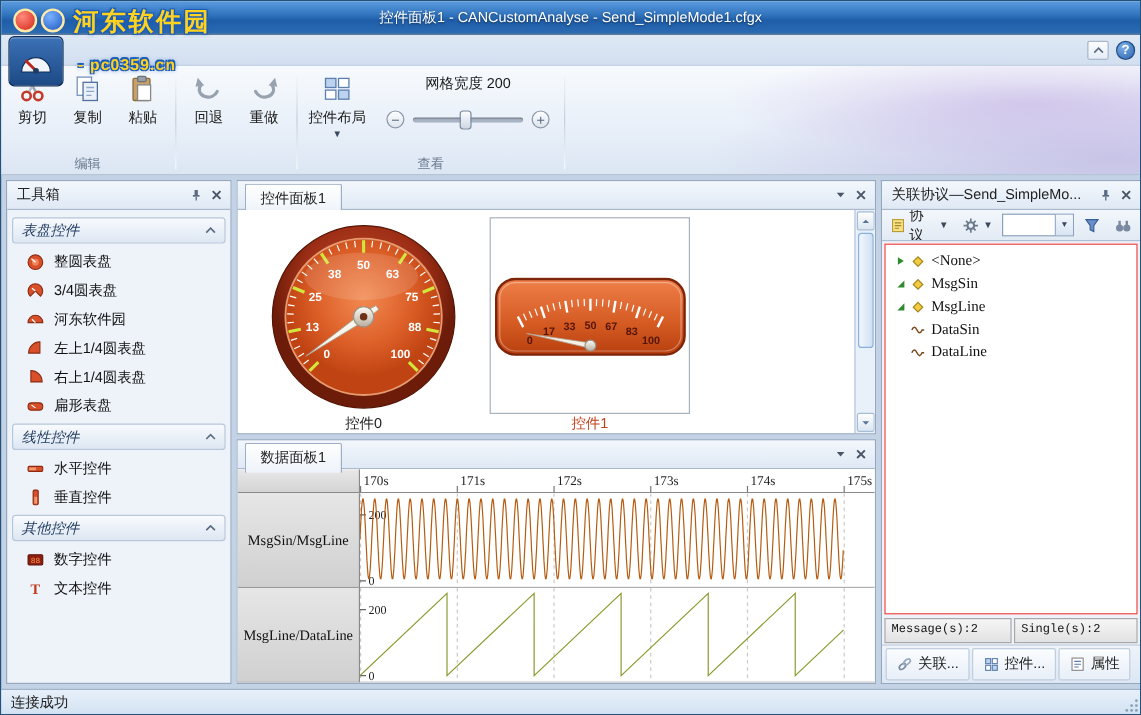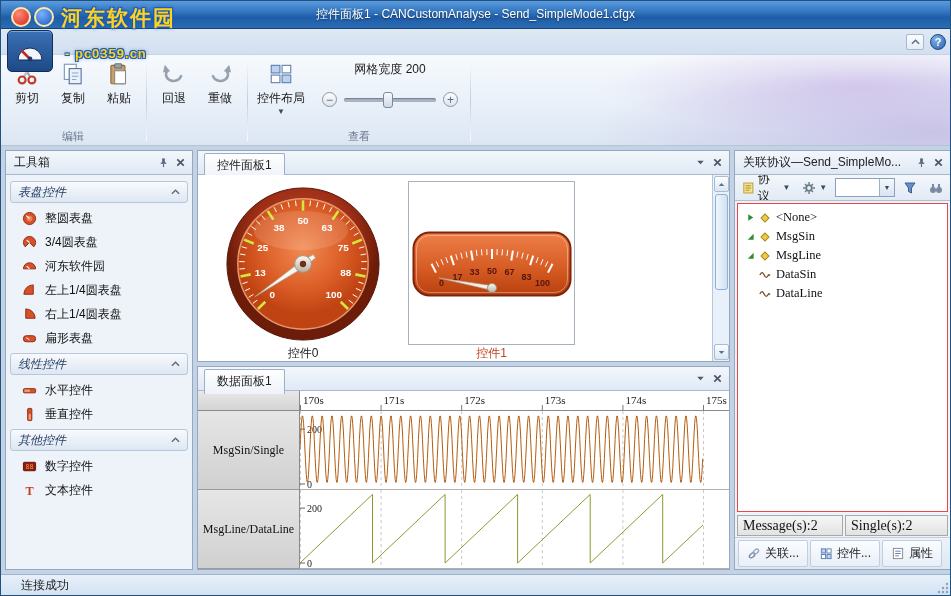--- a/index.html
+++ b/index.html
@@ -114,31 +114,31 @@
   .combo-val{flex:1;}
   .combo-btn{width:15px;height:100%;background:linear-gradient(#f4f8fc,#d8e4f2);border-left:1px solid #9ab0cc;
     display:flex;align-items:center;justify-content:center;font-size:7px;color:#3a4a5e;}
   .tree{flex:1;background:#fff;border:1px solid #ef4444;margin:2px;overflow:hidden;padding:4px 2px;}
   .trow{height:19px;display:flex;align-items:center;padding-left:6px;font-family:"Liberation Serif",serif;
     font-size:12.5px;color:#111;}
   .expander{width:9px;height:9px;flex:0 0 9px;margin-right:4px;}
   .nodeic{width:12px;height:12px;flex:0 0 12px;margin-right:5px;}
   .pstatus{display:flex;gap:2px;margin:1px 2px;flex:0 0 21px;}
   .pcell{height:21px;background:linear-gradient(#f6f6f6,#e2e2e2);border:1px solid #a8a8a8;display:flex;align-items:center;
-    padding:0 5px;font-family:Liberation Serif, serif;font-size:14px;color:#111;}
+    padding:0 5px;font-family:Liberation Mono, monospace;font-size:10px;color:#111;}
   .pcell.c1{width:106px;}
   .pcell.c2{flex:1;}
   .ptabs{flex:0 0 30px;display:flex;align-items:center;padding:2px 3px;gap:2px;background:linear-gradient(#eef3fa,#dde7f3);
     border-top:1px solid #c0cede;}
   .ptab{display:flex;align-items:center;padding:4px 8px;border:1px solid #c0cede;border-radius:2px;
     background:linear-gradient(#fbfdff,#e8eff8);color:#222;}
   .ptab .tabic{width:14px;height:13px;margin-right:4px;}
   
   .statusbar{height:21px;flex:0 0 21px;background:linear-gradient(#e7f0fa,#d3e2f2);border-top:1px solid #9fb4cc;
-    display:flex;align-items:center;padding:0 20px;color:#222;position:relative;font-family:Liberation Mono, monospace;}
+    display:flex;align-items:center;padding:0 8px;color:#222;position:relative;font-family:Liberation Mono, monospace;}
   .grip{position:absolute;right:1px;bottom:1px;width:13px;height:13px;}
   .svgicon{display:inline-block;line-height:0;}
   .svgicon svg{display:block;width:100%;height:100%;}
 </style>
 </head>
 <body>
 
 <div class="window">
 
   <div class="titlebar">
@@ -641,21 +641,21 @@
                 <line x1="161.7" y1="14" x2="161.7" y2="19" stroke="#777"></line>
                 <text x="164.2" y="13" font-size="11" fill="#222" font-family="Liberation Serif,serif">172s</text>
                 <line x1="242.3" y1="14" x2="242.3" y2="19" stroke="#777"></line>
                 <text x="244.8" y="13" font-size="11" fill="#222" font-family="Liberation Serif,serif">173s</text>
                 <line x1="322.9" y1="14" x2="322.9" y2="19" stroke="#777"></line>
                 <text x="325.4" y="13" font-size="11" fill="#222" font-family="Liberation Serif,serif">174s</text>
                 <line x1="403.5" y1="14" x2="403.5" y2="19" stroke="#777"></line>
                 <text x="406.0" y="13" font-size="11" fill="#222" font-family="Liberation Serif,serif">175s</text>
               </svg>
             </div>
-          <div class="dp-name">MsgSin/Single</div>
+          <div class="dp-name">MsgSin/MsgLine</div>
           <div class="dp-plot">
               <svg id="wave-0" width="429" height="78" viewBox="0 0 429 78">
                 <line x1="0.5" y1="0" x2="0.5" y2="78" stroke="#c9c9c9" stroke-width="1" stroke-dasharray="3,3"></line>
                 <line x1="81.1" y1="0" x2="81.1" y2="78" stroke="#c9c9c9" stroke-width="1" stroke-dasharray="3,3"></line>
                 <line x1="161.7" y1="0" x2="161.7" y2="78" stroke="#c9c9c9" stroke-width="1" stroke-dasharray="3,3"></line>
                 <line x1="242.3" y1="0" x2="242.3" y2="78" stroke="#c9c9c9" stroke-width="1" stroke-dasharray="3,3"></line>
                 <line x1="322.9" y1="0" x2="322.9" y2="78" stroke="#c9c9c9" stroke-width="1" stroke-dasharray="3,3"></line>
                 <line x1="403.5" y1="0" x2="403.5" y2="78" stroke="#c9c9c9" stroke-width="1" stroke-dasharray="3,3"></line>
                 <line x1="0" y1="18.1" x2="5" y2="18.1" stroke="#666"></line>
                 <text x="7" y="21.6" font-size="10" fill="#222" font-family="Liberation Serif,serif">200</text>

